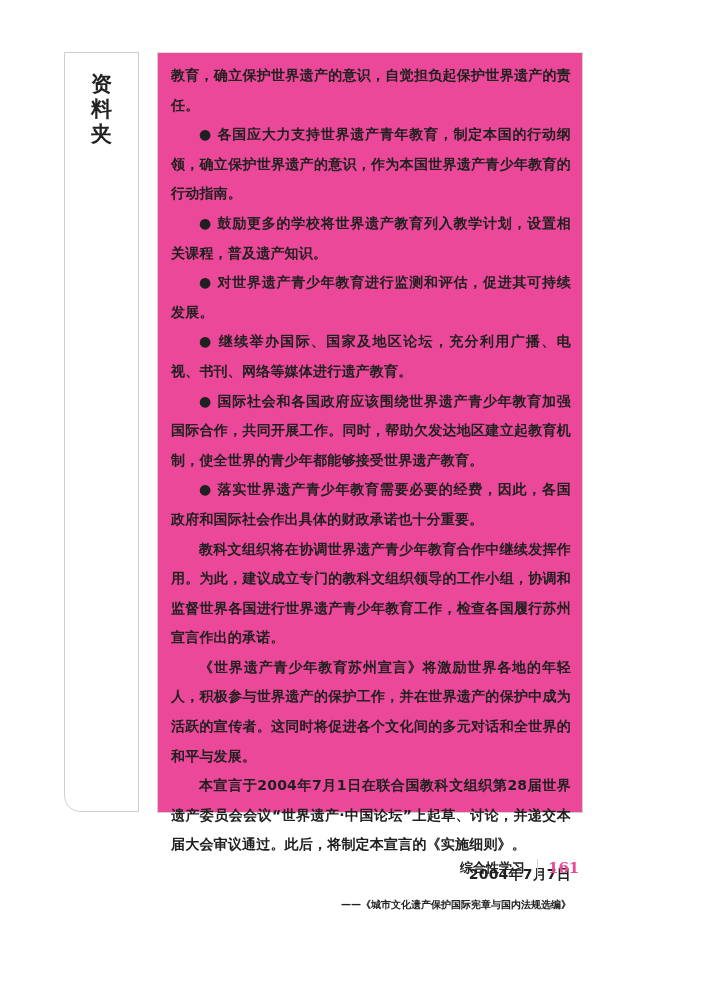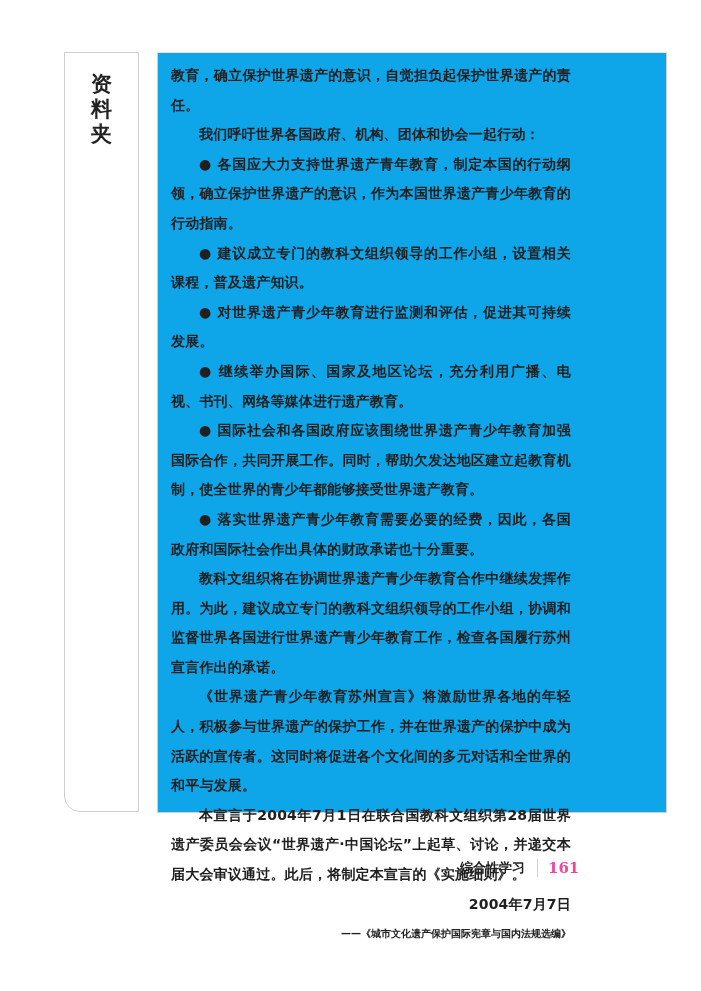--- a/index.html
+++ b/index.html
@@ -36,28 +36,28 @@
       line-height: 25px;
       font-weight: bold;
       color: #222;
       font-family: "DejaVu Serif", serif;
     }
     .sidebar-title span { display: block; }
     .content-box {
       position: absolute;
       left: 157px;
       top: 52px;
-      width: 510px;
+      width: 426px;
       height: 761px;
       border-left: 1px solid #cfcfcf;
       border-top: 1px solid #e2e2e2;
       border-right: 1px solid #cfcfcf;
       border-bottom: 1px solid #cfcfcf;
       box-sizing: border-box;
-      background: #0ea5e9;
+      background: #ec4899;
     }
     .text-area {
       position: absolute;
       left: 13px;
       top: 8px;
       width: 400px;
     }
     .p {
       font-size: 14px;
       line-height: 29.6px;
@@ -116,23 +116,22 @@
   <div class="sidebar-title">
     <span>资</span>
     <span>料</span>
     <span>夹</span>
   </div>
 </div>
 
 <div class="content-box">
   <div class="text-area">
     <p class="p">教育，确立保护世界遗产的意识，自觉担负起保护世界遗产的责任。</p>
-    <p class="p indent">我们呼吁世界各国政府、机构、团体和协会一起行动：</p>
     <p class="p indent">● 各国应大力支持世界遗产青年教育，制定本国的行动纲领，确立保护世界遗产的意识，作为本国世界遗产青少年教育的行动指南。</p>
-    <p class="p indent">● 建议成立专门的教科文组织领导的工作小组，设置相关课程，普及遗产知识。</p>
+    <p class="p indent">● 鼓励更多的学校将世界遗产教育列入教学计划，设置相关课程，普及遗产知识。</p>
     <p class="p indent">● 对世界遗产青少年教育进行监测和评估，促进其可持续发展。</p>
     <p class="p indent">● 继续举办国际、国家及地区论坛，充分利用广播、电视、书刊、网络等媒体进行遗产教育。</p>
     <p class="p indent">● 国际社会和各国政府应该围绕世界遗产青少年教育加强国际合作，共同开展工作。同时，帮助欠发达地区建立起教育机制，使全世界的青少年都能够接受世界遗产教育。</p>
     <p class="p indent">● 落实世界遗产青少年教育需要必要的经费，因此，各国政府和国际社会作出具体的财政承诺也十分重要。</p>
     <p class="p indent">教科文组织将在协调世界遗产青少年教育合作中继续发挥作用。为此，建议成立专门的教科文组织领导的工作小组，协调和监督世界各国进行世界遗产青少年教育工作，检查各国履行苏州宣言作出的承诺。</p>
     <p class="p indent">《世界遗产青少年教育苏州宣言》将激励世界各地的年轻人，积极参与世界遗产的保护工作，并在世界遗产的保护中成为活跃的宣传者。这同时将促进各个文化间的多元对话和全世界的和平与发展。</p>
     <p class="p indent">本宣言于2004年7月1日在联合国教科文组织第28届世界遗产委员会会议“世界遗产·中国论坛”上起草、讨论，并递交本届大会审议通过。此后，将制定本宣言的《实施细则》。</p>
     <p class="p right">2004年7月7日</p>
     <div class="source">——《城市文化遗产保护国际宪章与国内法规选编》</div>
   </div>

